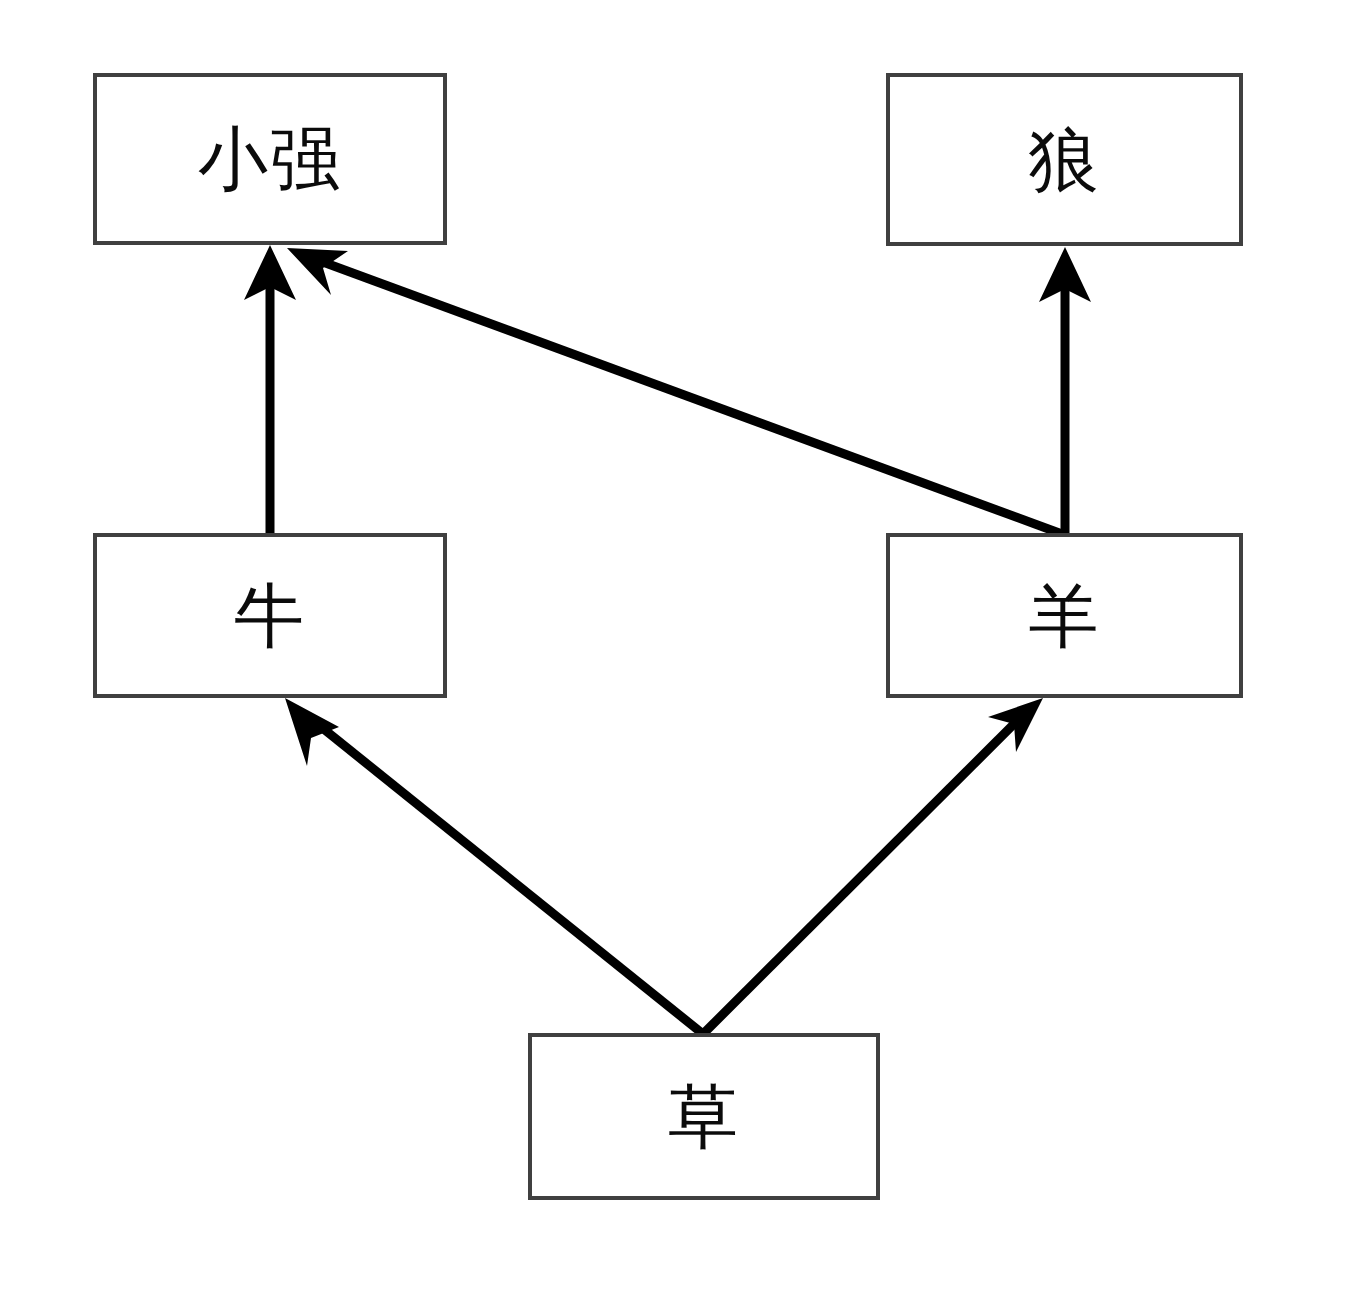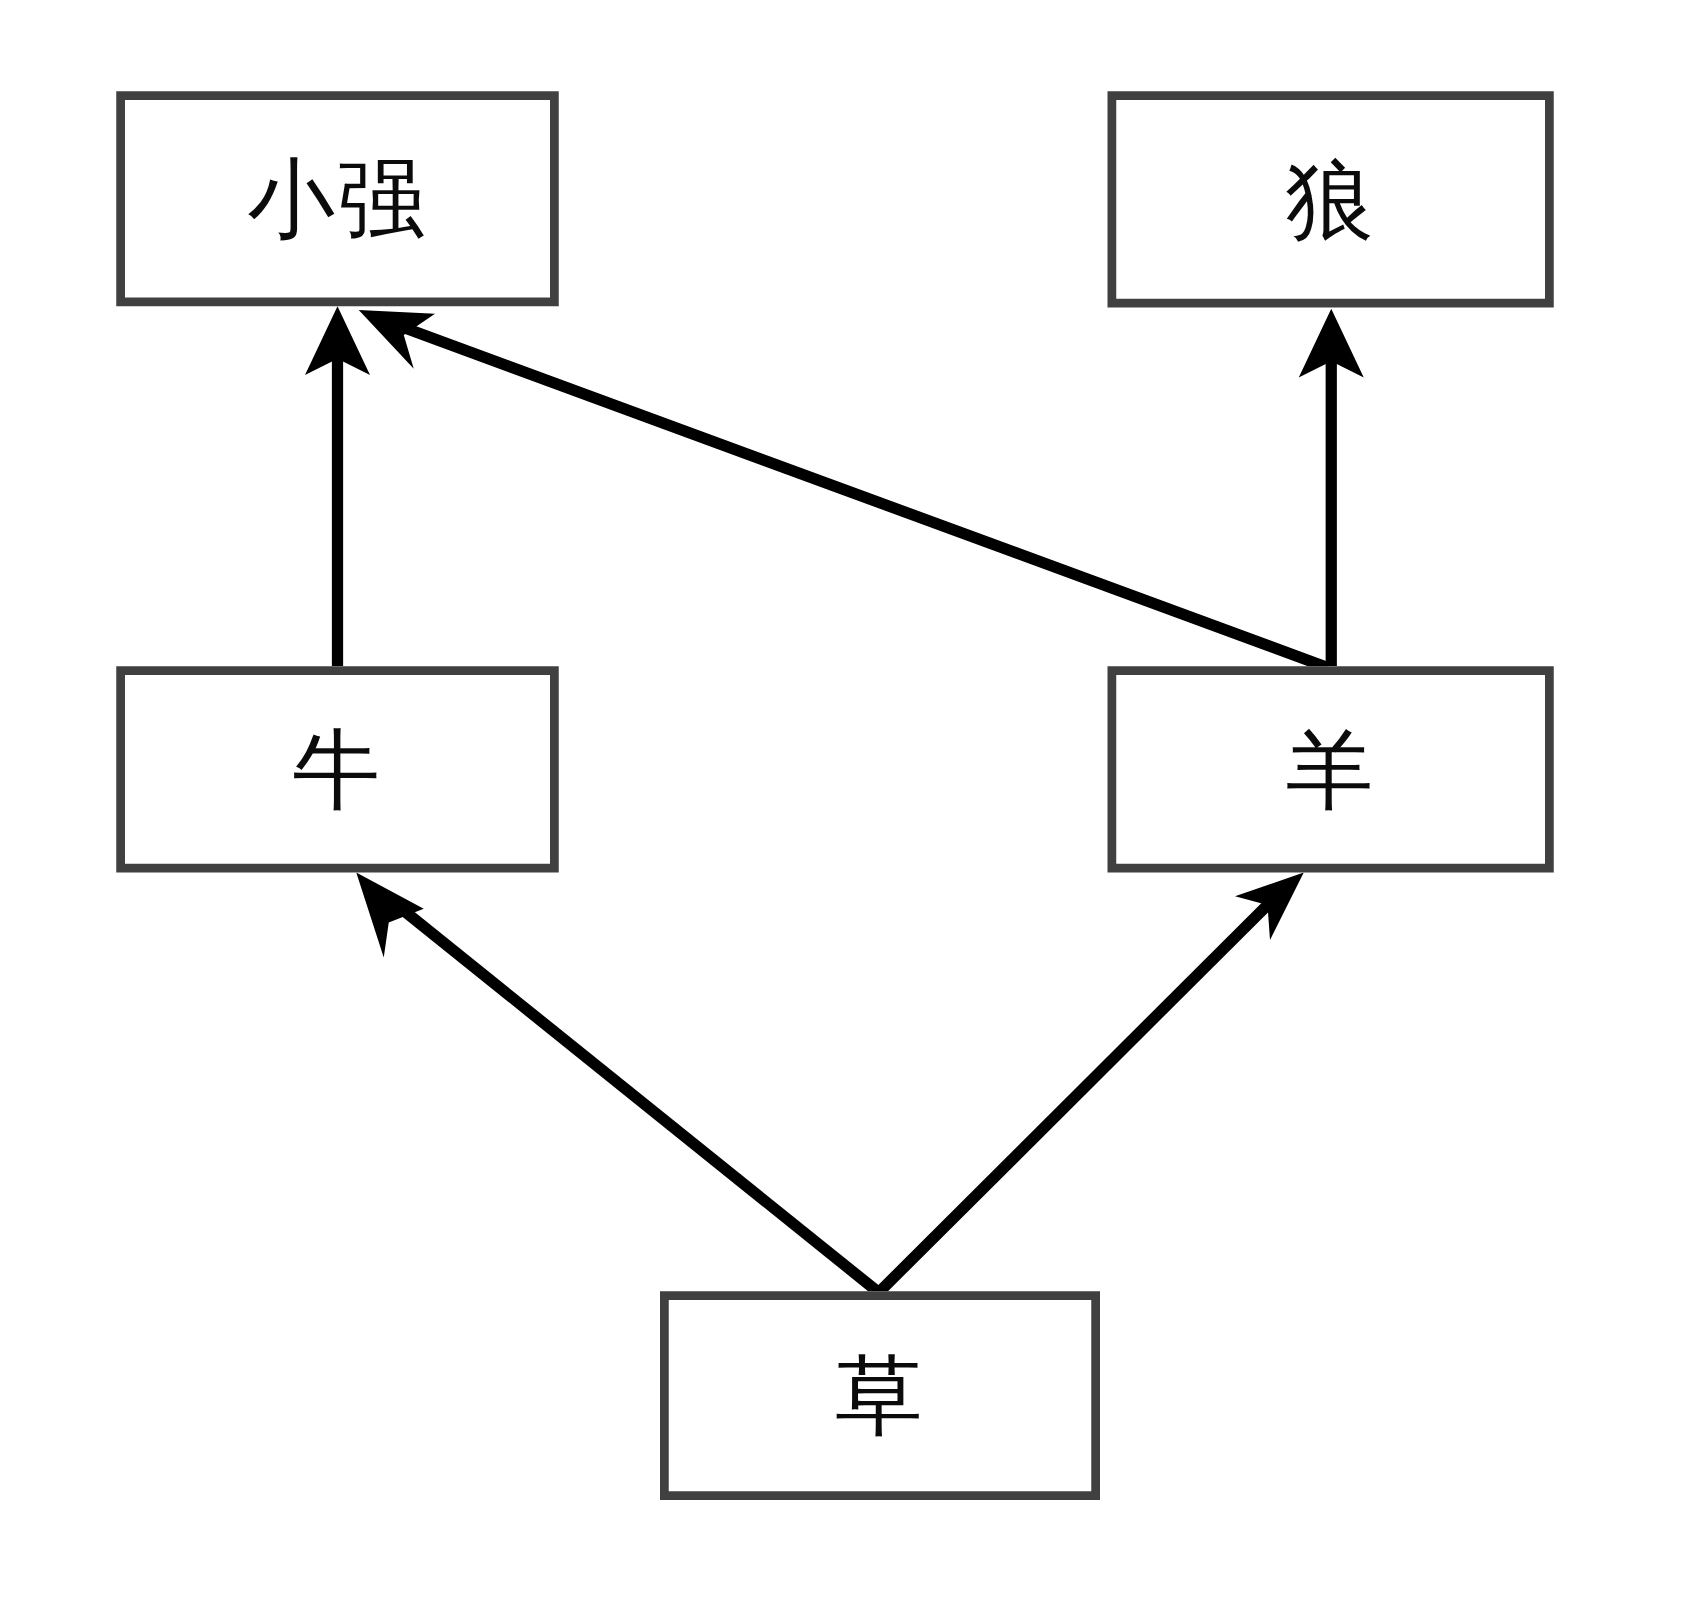--- a/index.html
+++ b/index.html
@@ -24,21 +24,21 @@
     left: 0;
     top: 0;
     width: 1346px;
     height: 1296px;
     pointer-events: none;
   }
   .node-box {
     position: absolute;
     box-sizing: border-box;
     background: #ffffff;
-    border: 7px solid #404040;
+    border: 4px solid #404040;
     display: flex;
     align-items: center;
     justify-content: center;
   }
   .node-label {
     font-size: 70px;
     line-height: 1;
     color: #0b0b0b;
     letter-spacing: 2px;
     font-weight: 400;

